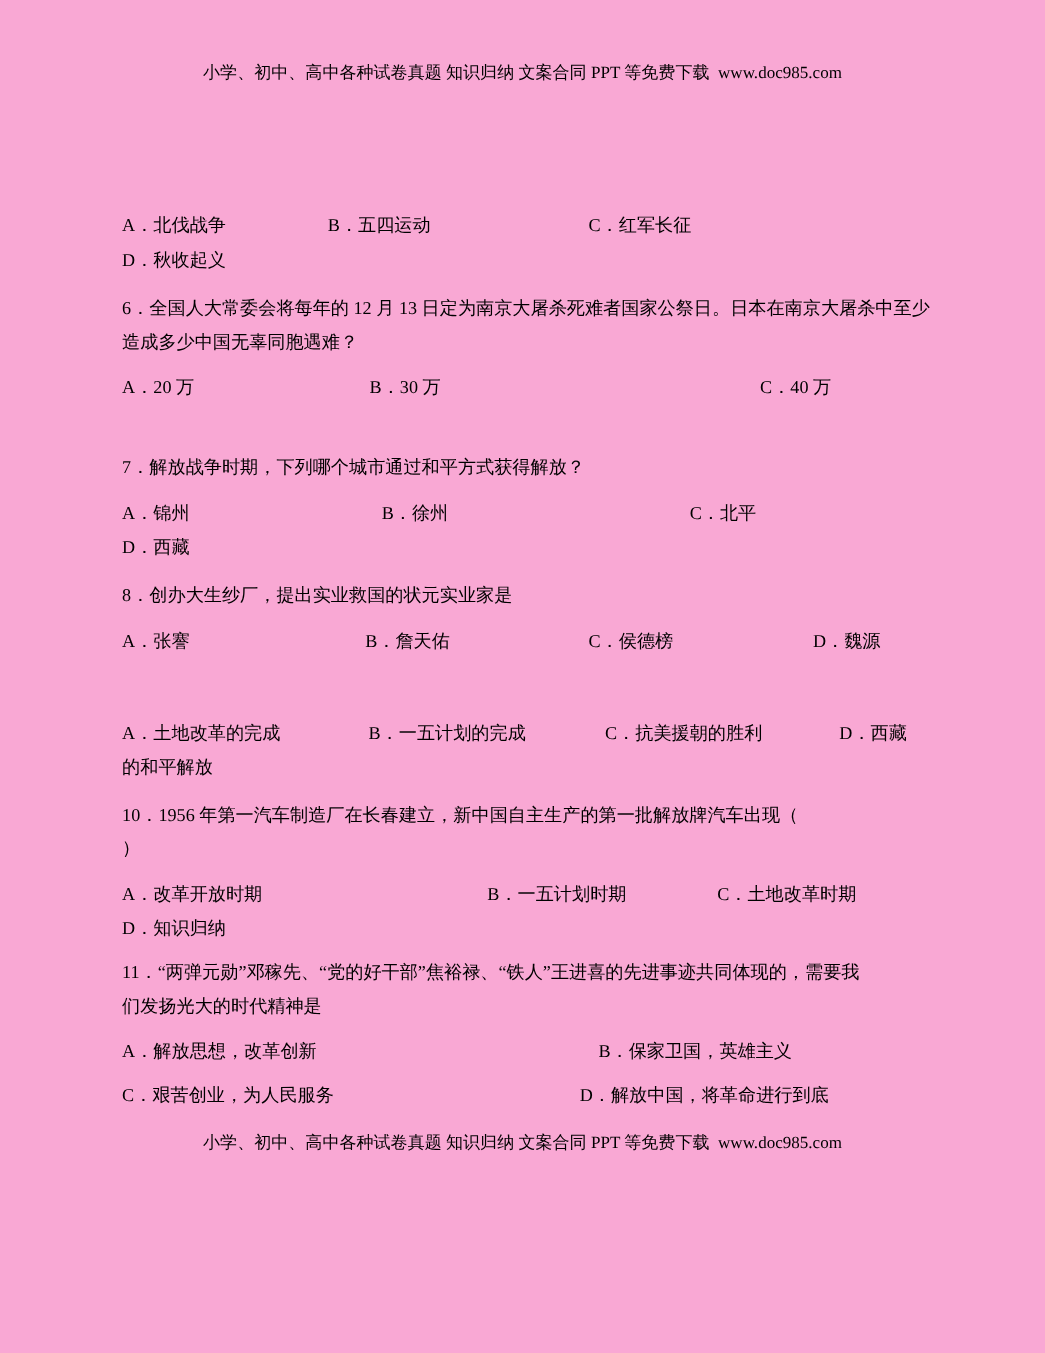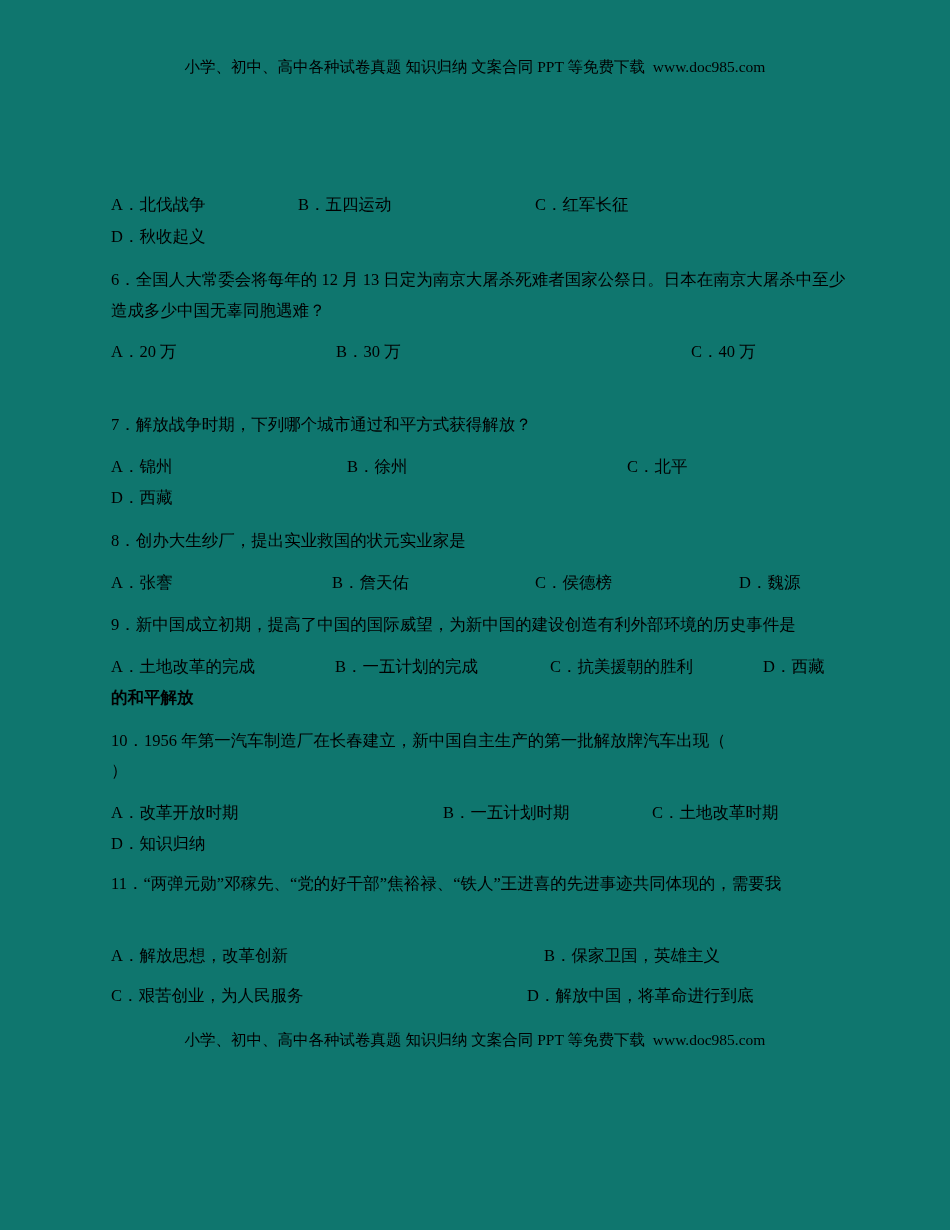--- a/index.html
+++ b/index.html
@@ -1,20 +1,20 @@
 <!DOCTYPE html>
 <html><head>
 <meta charset="utf-8">
 <style>
   html, body { margin: 0; padding: 0; background: #ffffff; }
   .page {
     position: relative;
     width: 950px;
     height: 1230px;
-    background: #0f766e;
+    background: #f9a8d4;
     color: #000000;
     font-family: "Liberation Serif", "DejaVu Serif", serif;
     font-size: 16.5px;
     overflow: hidden;
   }
   .line {
     position: absolute;
     left: 111px;
     height: 30px;
     line-height: 30px;
@@ -80,41 +80,41 @@
   </div>
 
   <div class="line" style="top:526px;">8．创办大生纱厂，提出实业救国的状元实业家是</div>
   <div class="fullrow" style="top:568px;">
     <span class="opt" style="left:111px;">A．张謇</span>
     <span class="opt" style="left:332px;">B．詹天佑</span>
     <span class="opt" style="left:535px;">C．侯德榜</span>
     <span class="opt" style="left:739px;">D．魏源</span>
   </div>
 
-  <div class="line" style="top:610px;">9．新中国成立初期，提高了中国的国际威望，为新中国的建设创造有利外部环境的历史事件是</div>
   <div class="fullrow" style="top:652px;">
     <span class="opt" style="left:111px;">A．土地改革的完成</span>
     <span class="opt" style="left:335px;">B．一五计划的完成</span>
     <span class="opt" style="left:550px;">C．抗美援朝的胜利</span>
     <span class="opt" style="left:763px;">D．西藏</span>
   </div>
-  <div class="line" style="top:683px;font-weight:bold;">的和平解放</div>
+  <div class="line" style="top:683px;">的和平解放</div>
 
   <div class="line" style="top:726px;">10．1956 年第一汽车制造厂在长春建立，新中国自主生产的第一批解放牌汽车出现（</div>
   <div class="line" style="top:756px;">）</div>
   <div class="fullrow" style="top:798px;">
     <span class="opt" style="left:111px;">A．改革开放时期</span>
     <span class="opt" style="left:397px;margin-left:46px;">B．一五计划时期</span>
     <span class="opt" style="left:652px;">C．土地改革时期</span>
   </div>
   <div class="fullrow" style="top:829px;">
     <span class="opt" style="left:111px;">D．知识归纳</span>
   </div>
 
   <div class="line" style="top:869px;">11．“两弹元勋”邓稼先、“党的好干部”焦裕禄、“铁人”王进喜的先进事迹共同体现的，需要我</div>
+  <div class="line" style="top:900px;">们发扬光大的时代精神是</div>
   <div class="fullrow" style="top:981px;">
     <span class="opt" style="left:111px;">C．艰苦创业，为人民服务</span>
     <span class="opt" style="left:527px;">D．解放中国，将革命进行到底</span>
   </div>
   <div class="fullrow" style="top:941px;">
     <span class="opt" style="left:111px;">A．解放思想，改革创新</span>
     <span class="opt" style="left:544px;">B．保家卫国，英雄主义</span>
   </div>
 
   <div class="watermark" style="top:1025px;">小学、初中、高中各种试卷真题 知识归纳 文案合同 PPT 等免费下载  www.doc985.com</div>

